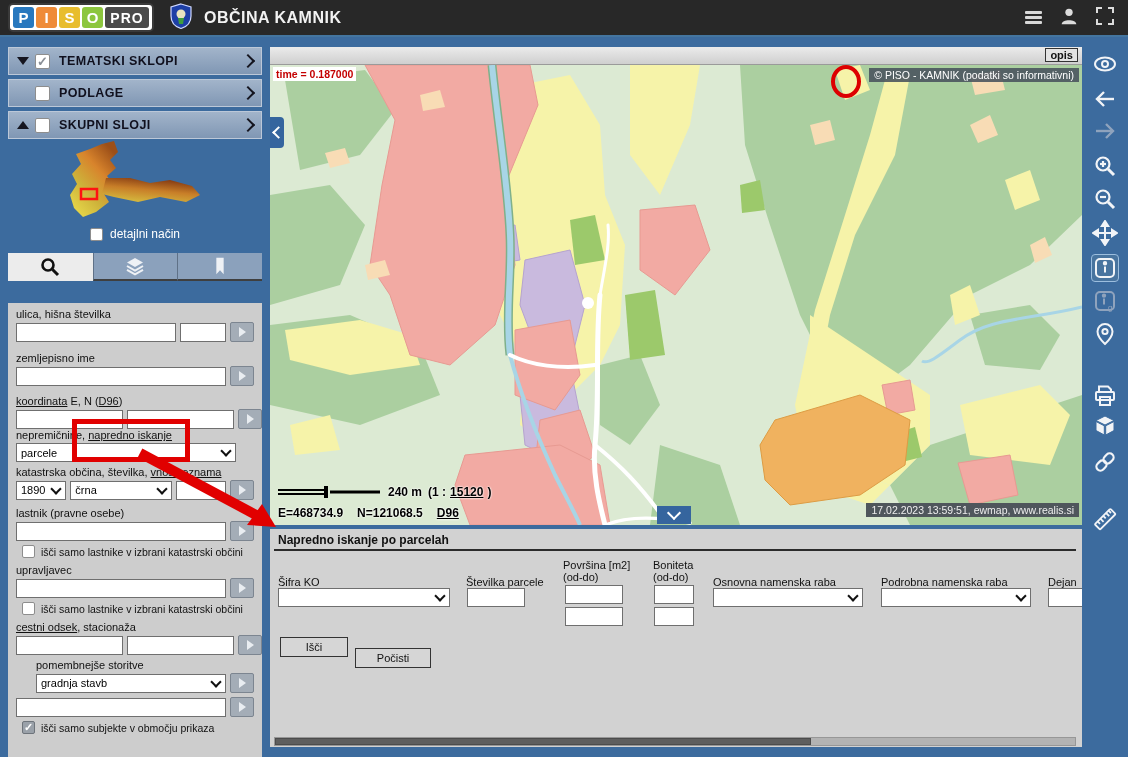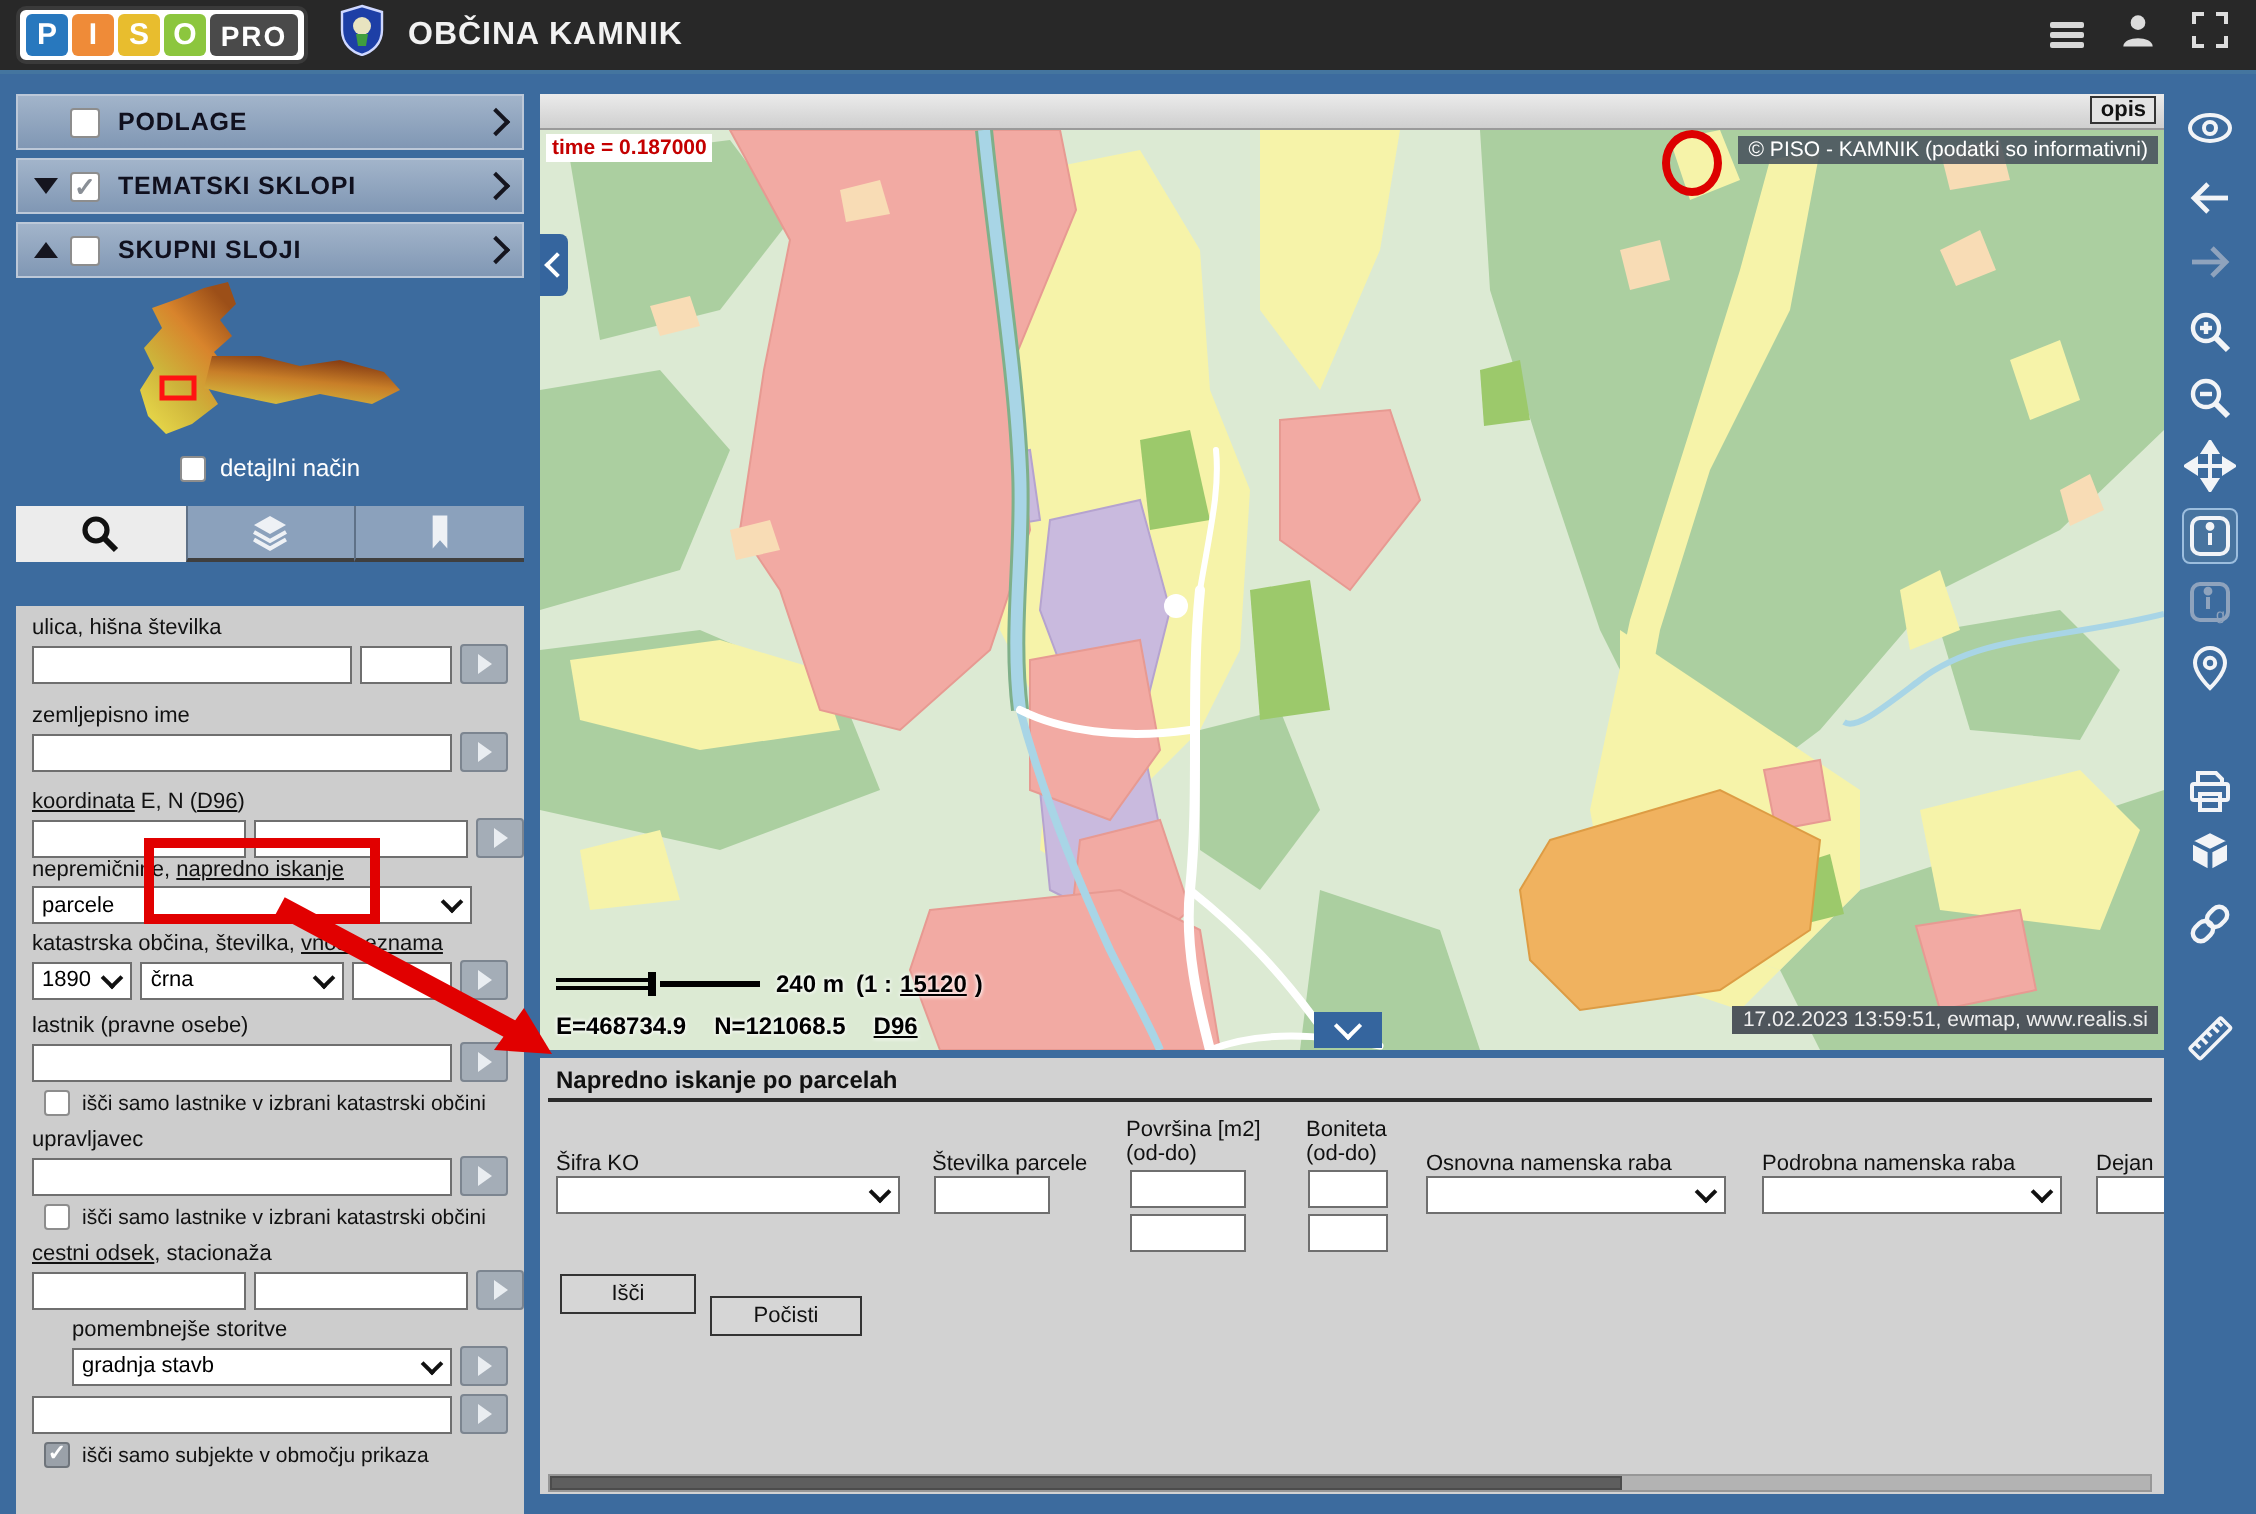--- a/index.html
+++ b/index.html
@@ -142,31 +142,31 @@
           <path d="M12,1 H17 V6"></path>
           <path d="M17,12 V17 H12"></path>
           <path d="M6,17 H1 V12"></path>
       </svg>
     </span>
   </div>
 </div>
 
 <div id="sidebar">
   <div class="panel-row">
-    <span class="tri-slot"></span>
-    <span class="cb"></span>
-    <span class="panel-label">PODLAGE</span>
-    <span class="chev-r"></span>
-  </div>
-  <div class="panel-row">
     <span class="tri-slot">
         <span class="tri-down"></span>
       </span>
     <span class="cb checked"></span>
     <span class="panel-label">TEMATSKI SKLOPI</span>
+    <span class="chev-r"></span>
+  </div>
+  <div class="panel-row">
+    <span class="tri-slot"></span>
+    <span class="cb"></span>
+    <span class="panel-label">PODLAGE</span>
     <span class="chev-r"></span>
   </div>
   <div class="panel-row">
     <span class="tri-slot">
         <span class="tri-up"></span>
       </span>
     <span class="cb"></span>
     <span class="panel-label">SKUPNI SLOJI</span>
     <span class="chev-r"></span>
   </div>

